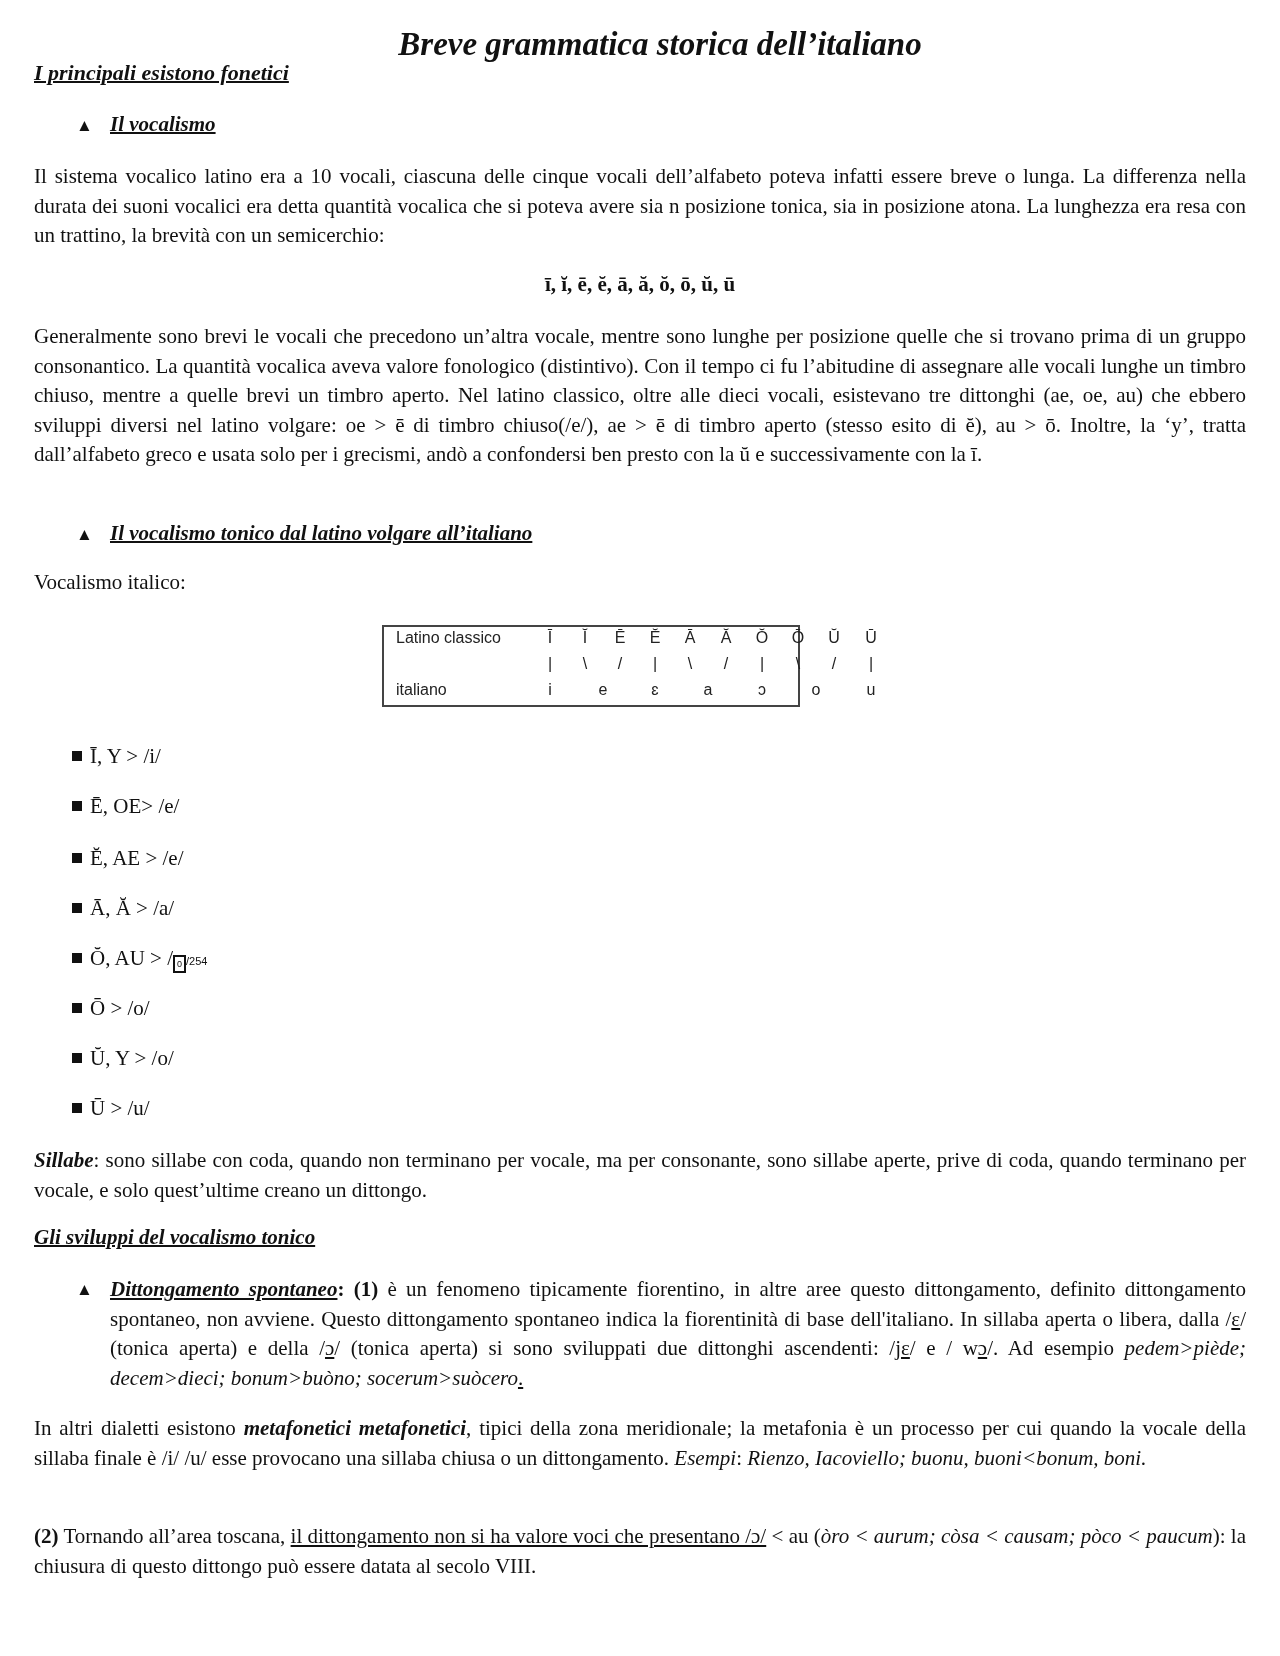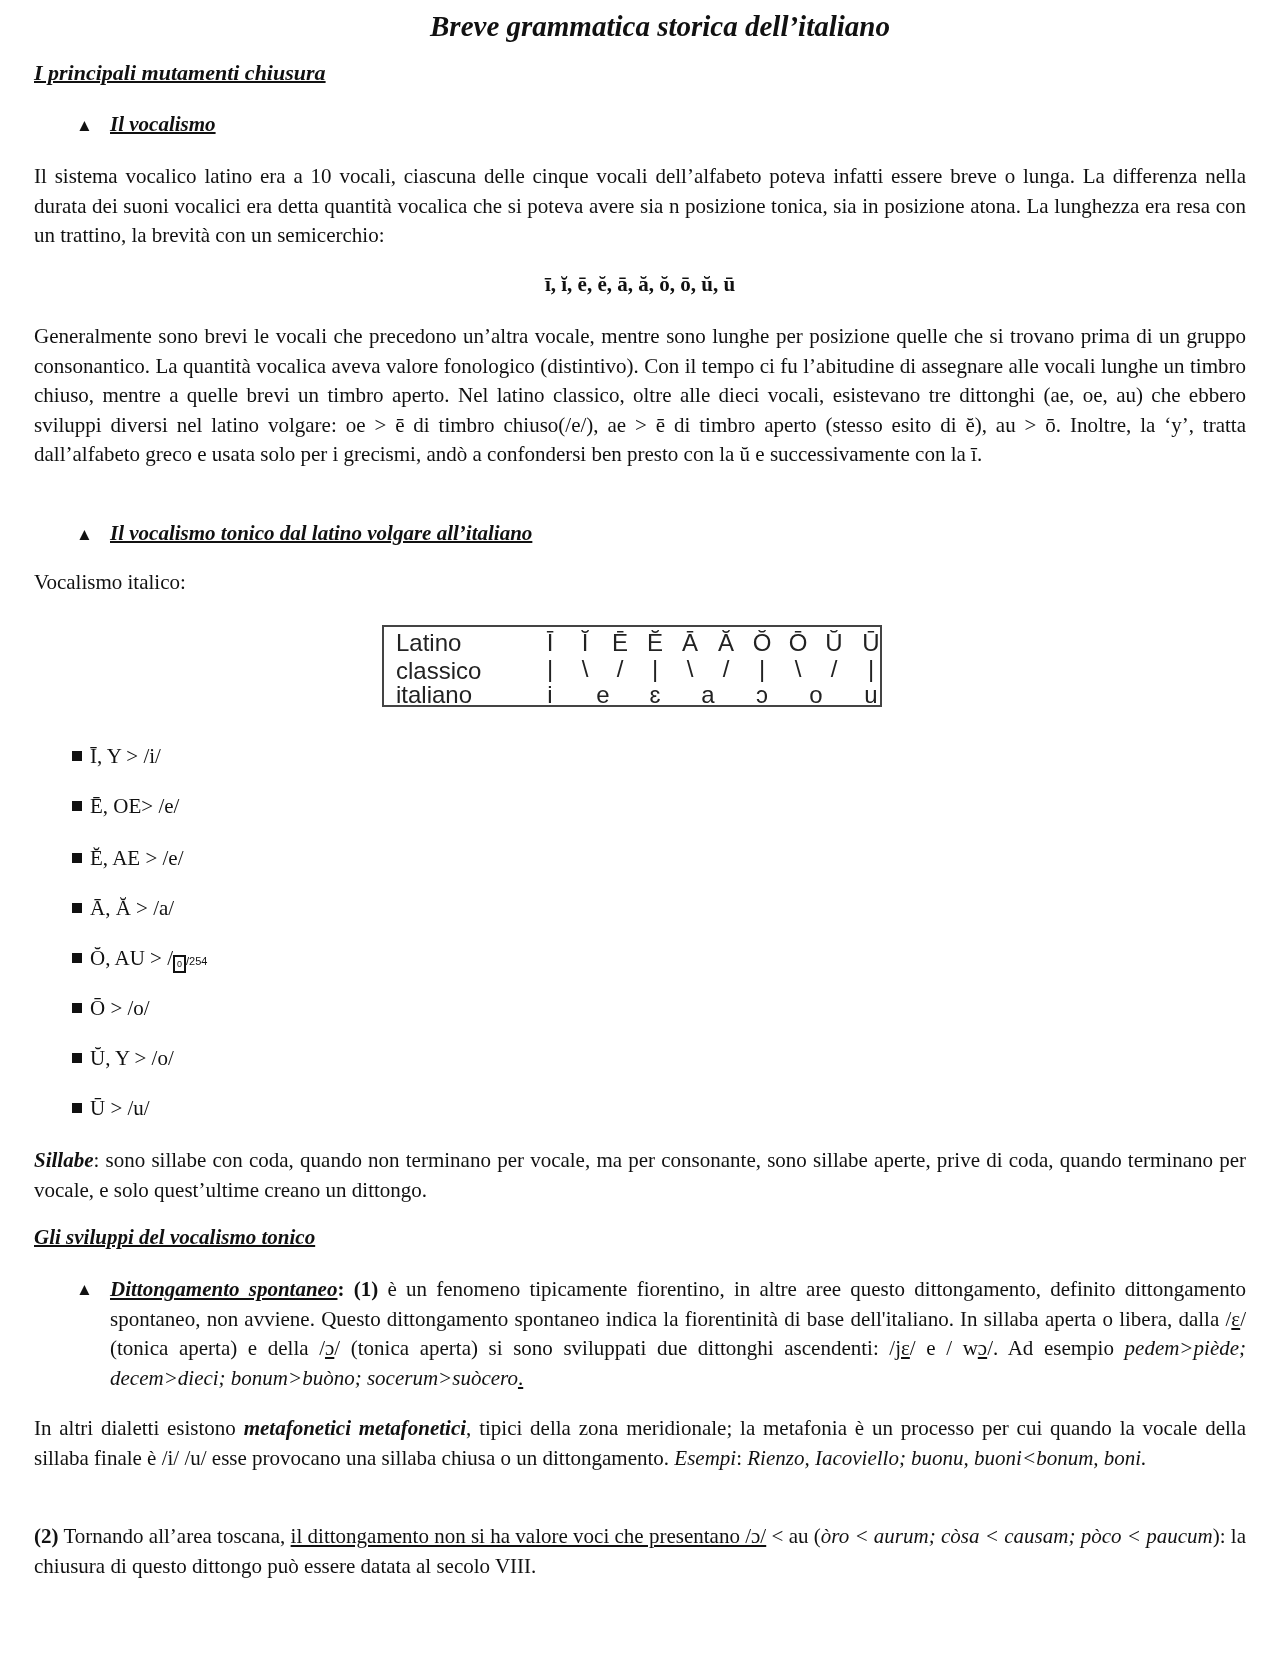--- a/index.html
+++ b/index.html
@@ -2,43 +2,43 @@
 <html><head>
 <meta charset="utf-8">
 <style>
   html, body { margin: 0; padding: 0; background: #ffffff; }
   body {
     width: 1280px; height: 1656px; position: relative; overflow: hidden;
     font-family: "Liberation Serif", serif; color: #111111; font-size: 21px;
   }
   .page { position: absolute; left: 34px; top: 0; width: 1212px; }
   .title {
-    position: absolute; top: 10px; left: 0; width: 1212px; text-align: center;
-    font-style: italic; font-weight: bold; font-size: 29px; padding-left: 40px; box-sizing: border-box;
+    position: absolute; top: 26px; left: 0; width: 1212px; text-align: center;
+    font-style: italic; font-weight: bold; font-size: 33px; padding-left: 40px; box-sizing: border-box;
   }
   .h1 {
     position: absolute; top: 60px; left: 0; font-style: italic; font-weight: bold;
     font-size: 22px; text-decoration: underline; text-decoration-thickness: 2px;
   }
   .tri-head {
     position: absolute; left: 42px; font-style: italic; font-weight: bold; font-size: 21px;
   }
   .tri-head .tri { display: inline-block; width: 34px; font-style: normal; font-size: 17px; }
   .tri-head .lbl { text-decoration: underline; text-decoration-thickness: 2px; }
   .para {
     position: absolute; left: 0; width: 1212px; text-align: justify; line-height: 29.5px;
     text-align-last: left;
   }
   .center-bold {
     position: absolute; left: 0; width: 1212px; text-align: center; font-weight: bold; font-size: 21px;
   }
   .vtable {
-    position: absolute; left: 348px; top: 625px; width: 500px; height: 82px;
+    position: absolute; left: 348px; top: 625px; width: 418px; height: 82px;
     border: 2px solid #444; box-sizing: border-box;
-    font-family: "Liberation Sans", sans-serif; font-size: 24px; color: #222;
+    font-family: "Liberation Sans", sans-serif; font-size: 16px; color: #222;
   }
   .vtable .row { position: absolute; left: 12px; right: 4px; height: 26px; }
   .vtable .rlabel { position: absolute; left: 0; width: 140px; }
   .vtable .cell { position: absolute; width: 30px; text-align: center; }
   .blist { position: absolute; left: 38px; }
   .blist .bi { position: absolute; left: 0; white-space: nowrap; }
   .blist .sq { display: inline-block; width: 10px; height: 10px; background: #111; margin-right: 8px; vertical-align: 2px; }
   .tofu {
     display: inline-block; width: 9px; height: 14px; border: 2px solid #111; vertical-align: -2px;
     font-family: "Liberation Sans", sans-serif; font-size: 9px; line-height: 14px; text-align: center;
@@ -55,21 +55,21 @@
   i { font-style: italic; }
   b { font-weight: bold; }
 </style>
 </head>
 <body>
 
 <div class="page">
 
   <div class="title">Breve grammatica storica dell’italiano</div>
 
-  <div class="h1">I principali mutamenti chiusura</div>
+  <div class="h1">I principali esistono fonetici</div>
 
   <div class="tri-head" style="top:112px;">
     <span class="tri">▲</span><span class="lbl">Il vocalismo</span>
   </div>
 
   <div class="para" style="top:162px;">Il sistema vocalico latino era a 10 vocali, ciascuna delle cinque vocali dell’alfabeto poteva infatti essere breve o lunga. La differenza nella durata dei suoni vocalici era detta quantità vocalica che si poteva avere sia n posizione tonica, sia in posizione atona. La lunghezza era resa con un trattino, la brevità con un semicerchio:</div>
 
   <div class="center-bold" style="top:272px;">ī, ĭ, ē, ĕ, ā, ă, ŏ, ō, ŭ, ū</div>
 
   <div class="para" style="top:322px;">Generalmente sono brevi le vocali che precedono un’altra vocale, mentre sono lunghe per posizione quelle che si trovano prima di un gruppo consonantico. La quantità vocalica aveva valore fonologico (distintivo). Con il tempo ci fu l’abitudine di assegnare alle vocali lunghe un timbro chiuso, mentre a quelle brevi un timbro aperto. Nel latino classico, oltre alle dieci vocali, esistevano tre dittonghi (ae, oe, au) che ebbero sviluppi diversi nel latino volgare: oe &gt; ē di timbro chiuso(/e/), ae &gt; ē di timbro aperto (stesso esito di ĕ), au &gt; ō. Inoltre, la ‘y’, tratta dall’alfabeto greco e usata solo per i grecismi, andò a confondersi ben presto con la ŭ e successivamente con la ī.</div>

